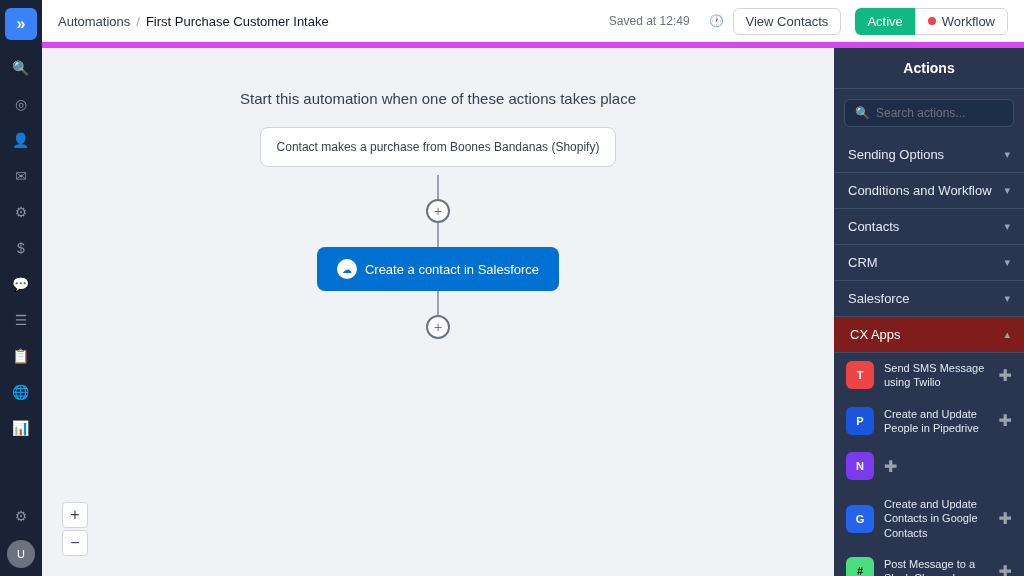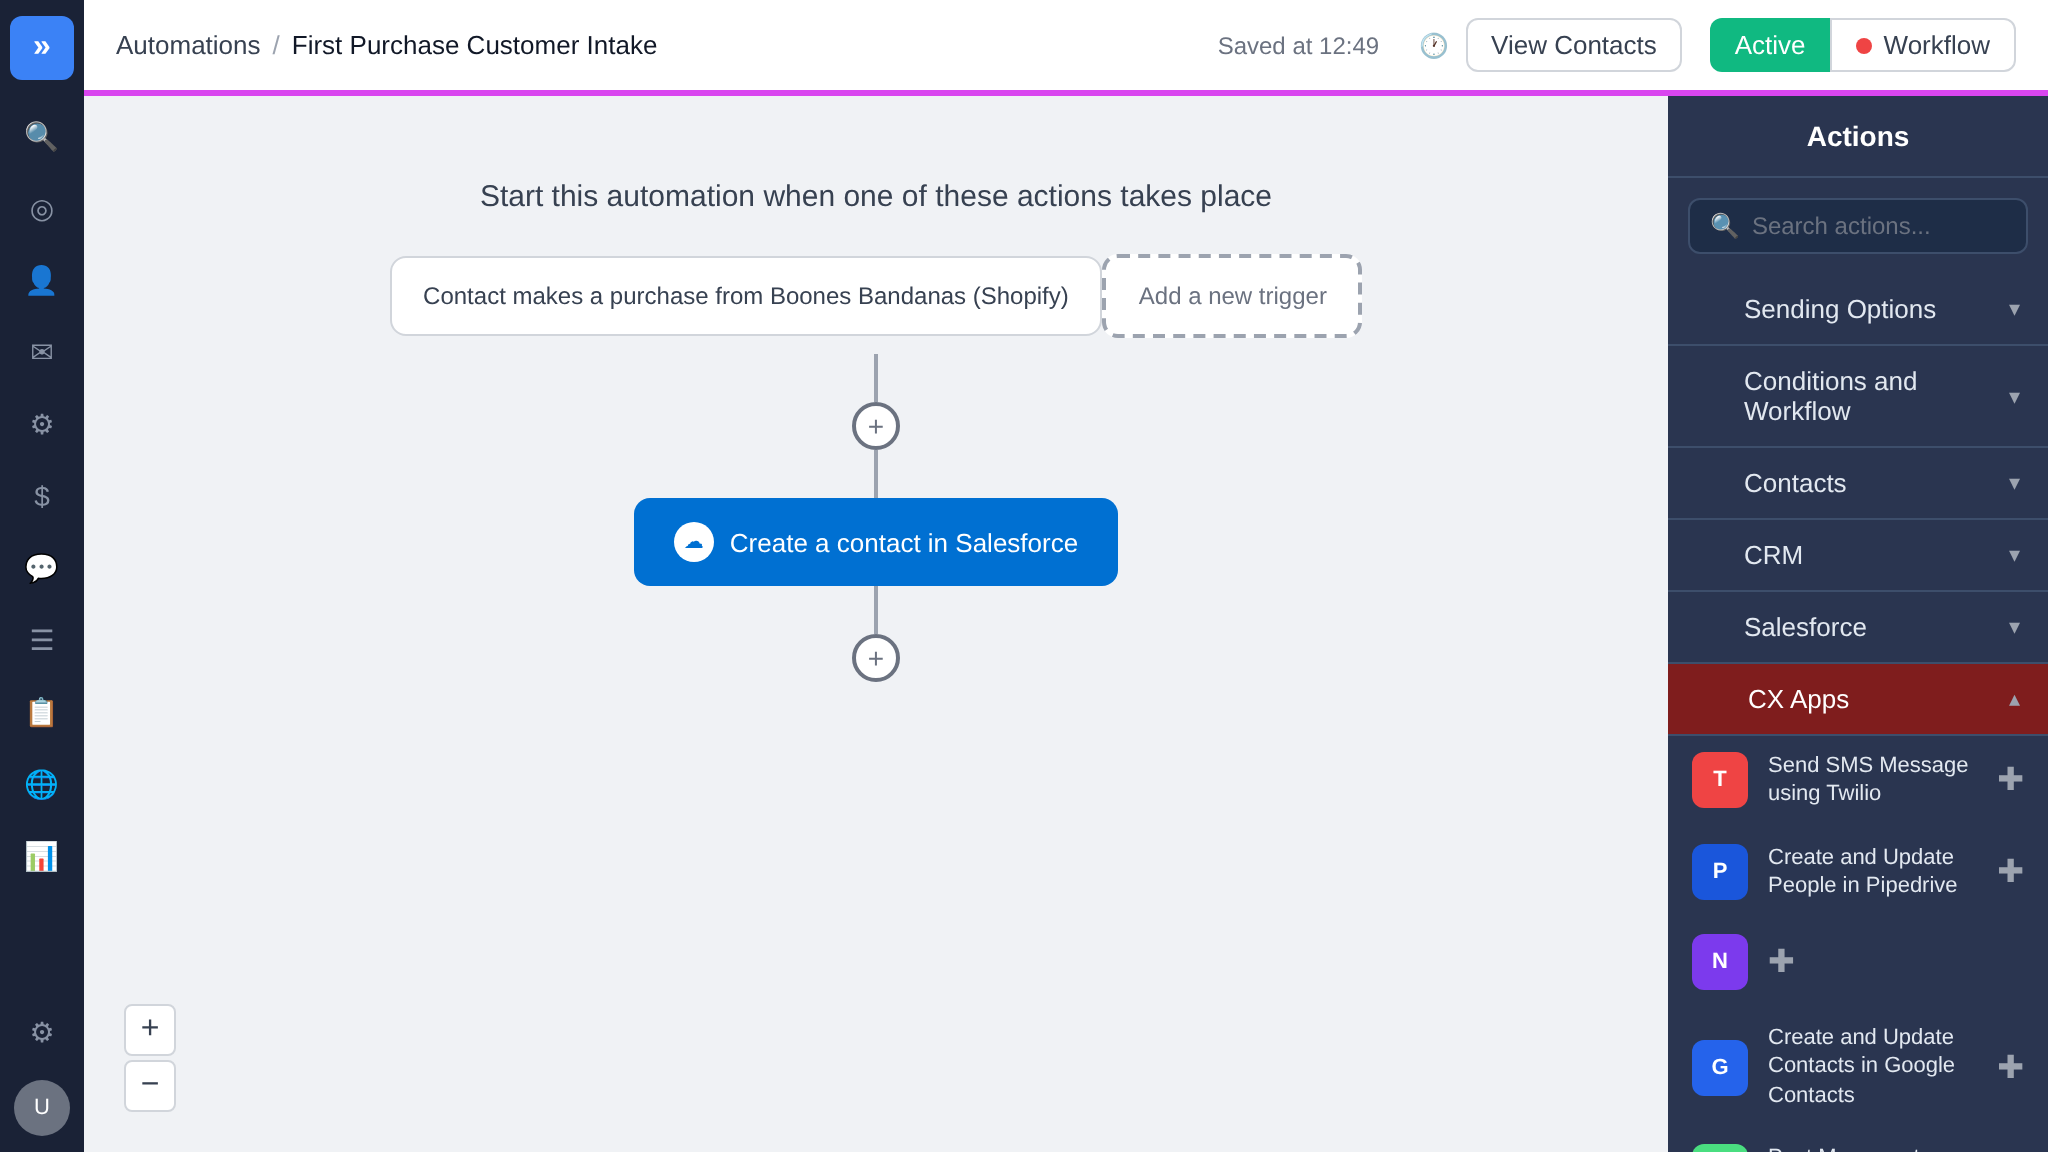--- a/index.html
+++ b/index.html
@@ -51,21 +51,21 @@
       overflow: hidden;
     }
 
     
     .topbar {
       background: white;
       height: 48px;
       display: flex;
       align-items: center;
       padding: 0 16px;
-      border-bottom: 3px solid #d946ef;
+      border-bottom: 6px solid #d946ef;
       gap: 8px;
       flex-shrink: 0;
     }
     .breadcrumb {
       display: flex; align-items: center; gap: 6px;
       font-size: 13px; color: #6b7280;
     }
     .breadcrumb a { color: #374151; text-decoration: none; }
     .breadcrumb span { color: #9ca3af; }
     .breadcrumb strong { color: #111827; font-weight: 500; }
@@ -249,21 +249,20 @@
       align-items: center;
       justify-content: space-between;
       padding: 10px 14px;
       border-bottom: 1px solid #3d4e6b;
       cursor: pointer;
     }
     .section-label {
       font-size: 13px;
       color: #e2e8f0;
       font-weight: 500;
-      margin-left: 24px;
     }
     .chevron { color: #9ca3af; font-size: 11px; }
 
     .section-expanded {
       background: #7f1d1d;
       padding-left: 16px;
     }
     .section-expanded .section-label { color: #fff; }
 
     .action-item {
@@ -349,23 +348,20 @@
   <div style="display:flex; flex:1; overflow:hidden;">
 
     <div class="canvas-area">
       <div class="canvas-title">Start this automation when one of these actions takes place</div>
 
       <div class="trigger-row">
         <div class="trigger-box">
           <span>Contact makes a purchase from Boones Bandanas
 (Shopify)</span>
         </div>
-        <div class="trigger-add">
-          <span>Add a new trigger</span>
-        </div>
       </div>
 
       <div class="connector-line">
         <div class="line-v"></div>
         <div class="add-circle">+</div>
         <div class="line-v"></div>
       </div>
 
       <button class="salesforce-btn">
         <div class="salesforce-icon">☁</div>

